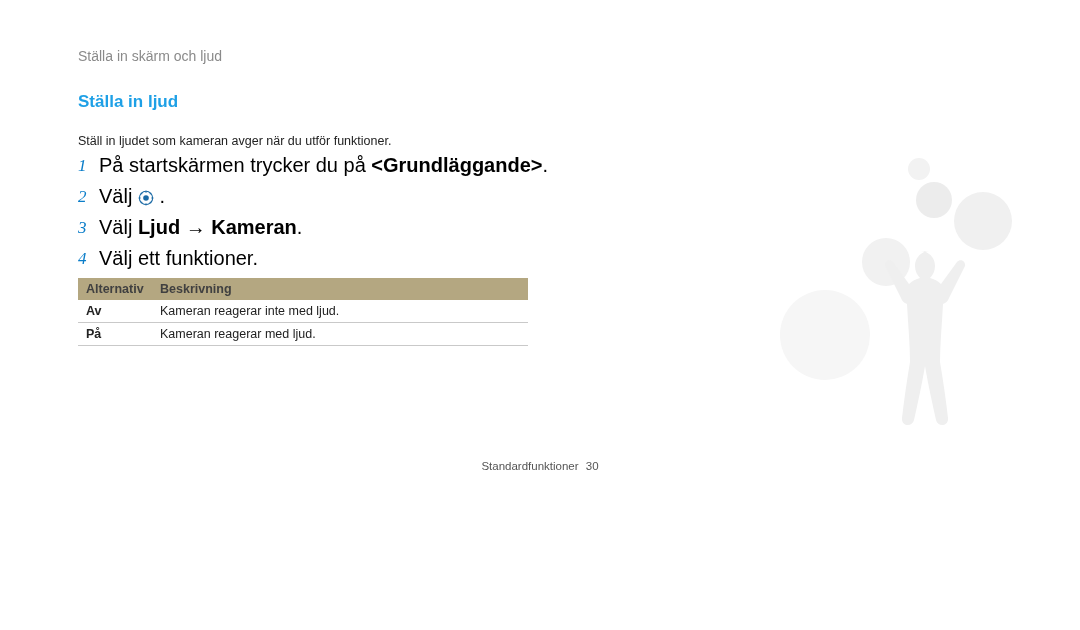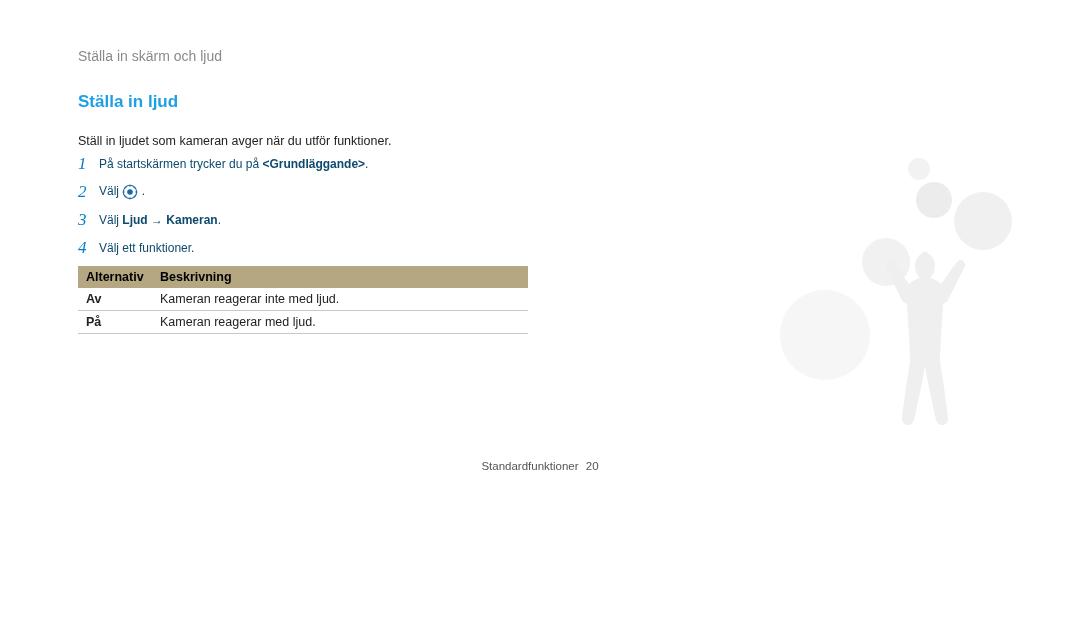--- a/index.html
+++ b/index.html
@@ -4,26 +4,26 @@
 <style>
   * { box-sizing: border-box; margin: 0; padding: 0; }
   html, body { width: 1080px; height: 630px; font-family: Arial, Helvetica, sans-serif; background: #fff; color: #222; }
   .page { position: relative; width: 1080px; height: 492px; padding: 48px 78px 30px 78px; }
   .breadcrumb { font-size: 14px; color: #8a8a8a; margin-bottom: 28px; }
   .section-title { font-size: 17px; color: #1ea0e6; font-weight: 700; margin-bottom: 22px; }
   .intro { font-size: 12.5px; color: #222; margin-bottom: 6px; }
   .steps { list-style: none; }
   .steps li { display: flex; align-items: center; gap: 9px; margin-bottom: 8px; }
   .step-num { font-family: "Times New Roman", serif; font-style: italic; font-size: 17px; color: #0a7dc9; min-width: 12px; }
-  .step-text { font-size: 12px; color: #0c4a6e; }
+  .step-text { font-size: 20px; color: #000000; }
   .gear-icon { display: inline-flex; align-items: center; justify-content: center; width: 16px; height: 16px; vertical-align: middle; }
   .gear-icon svg { width: 16px; height: 16px; }
   .bold { font-weight: 700; }
   .options-table { margin-top: 6px; border-collapse: collapse; width: 450px; font-size: 12.5px; }
-  .options-table th { background: #b4a781; color: #000000; text-align: left; padding: 4px 8px; font-weight: 700; }
+  .options-table th { background: #b4a781; color: #404040; text-align: left; padding: 4px 8px; font-weight: 700; }
   .options-table th:first-child { width: 74px; }
   .options-table td { padding: 4px 8px; border-bottom: 1px solid #c9c9c9; }
   .options-table td.alt { font-weight: 700; }
   .footer { position: absolute; bottom: 20px; left: 0; width: 1080px; text-align: center; font-size: 11.5px; color: #555; }
   .footer .pg { font-weight: 400; color: #555; margin-left: 4px; }
 
   
   .art { position: absolute; right: 60px; top: 150px; width: 380px; height: 360px; pointer-events: none; }
   .bubble { position: absolute; border-radius: 50%; background: #f4f4f4; }
   .b1 { width: 90px; height: 90px; right: 150px; top: 140px; background: #f6f6f6; }
@@ -114,16 +114,16 @@
     <div class="bubble b5"></div>
     <div class="child">
       <svg viewBox="0 0 130 230">
         <path fill="#efefef" d="M68 6c9 0 15 7 15 15 0 5-2 9-5 12 4 1 8 3 11 6l16-22c3-4 9-1 8 4l-16 32c-1 3-3 5-6 6-1 20-3 40-3 58 3 18 6 38 8 56 1 8-10 10-12 2-4-18-8-36-11-54-3 18-7 36-11 54-2 8-13 6-12-2 2-18 5-38 8-56 0-18-2-38-3-58-3-1-5-3-6-6L33 21c-1-5 5-8 8-4l16 22c3-3 7-5 11-6-3-3-5-7-5-12 0-8 6-15 15-15z"></path>
       </svg>
     </div>
   </div>
 
   <div class="footer">
     <span>Standardfunktioner</span>
-    <span class="pg">20</span>
+    <span class="pg">30</span>
   </div>
 
 </div>
 
 </body></html>

